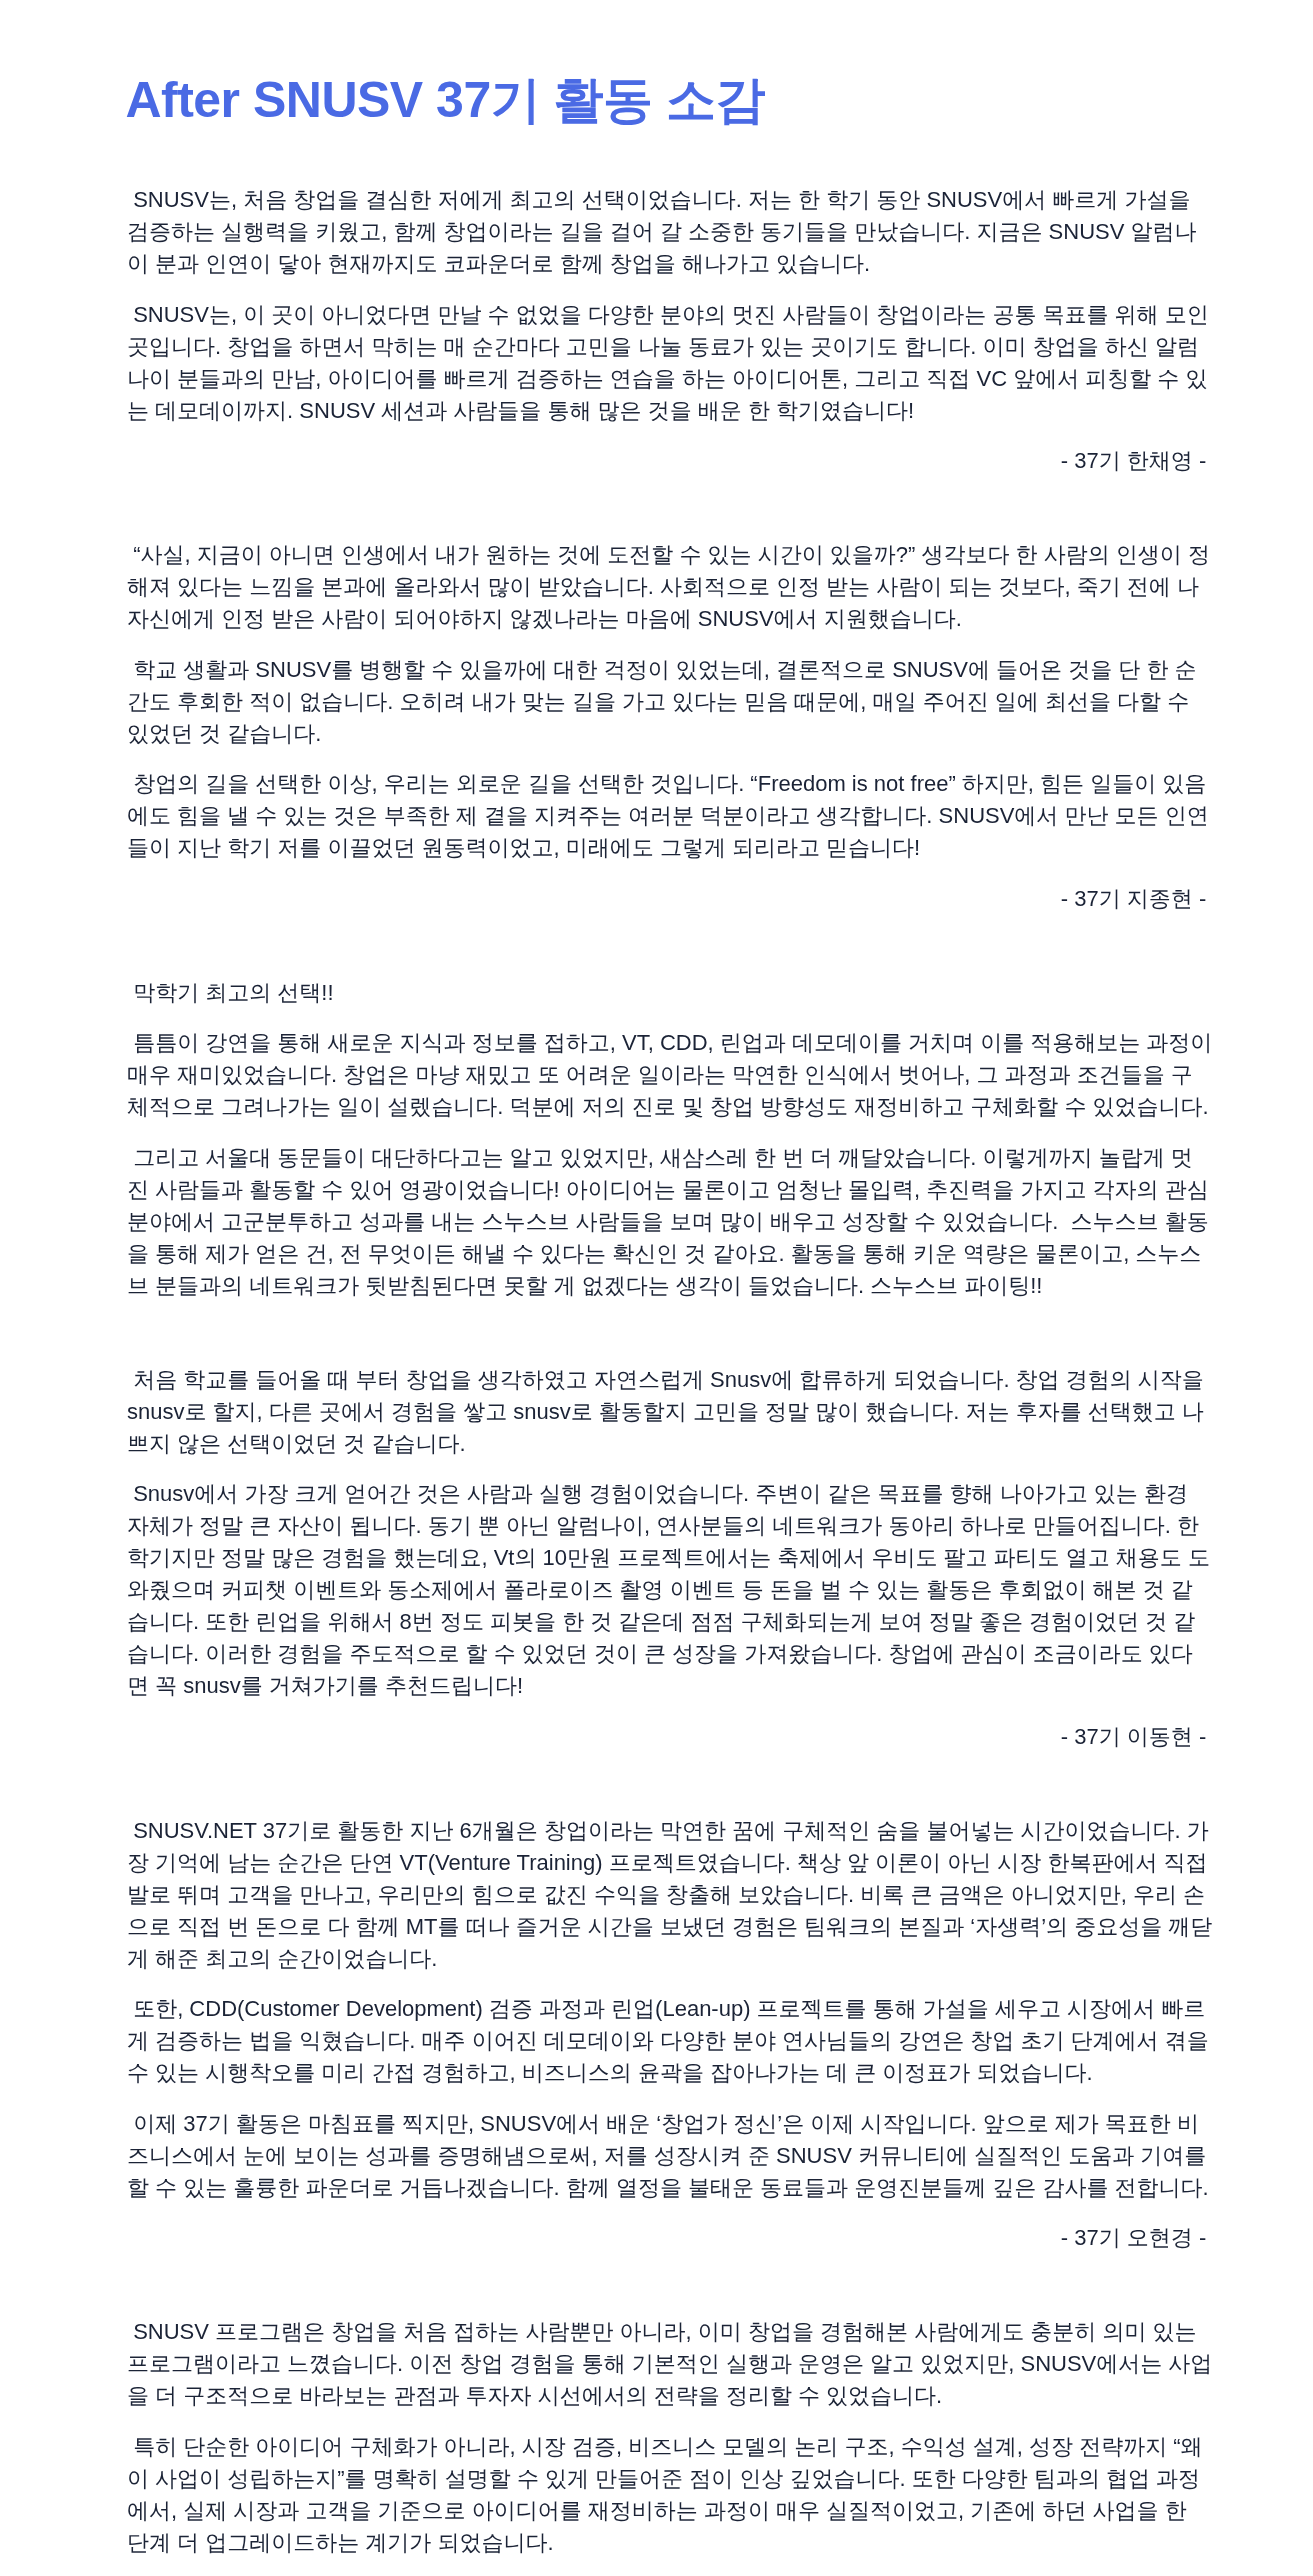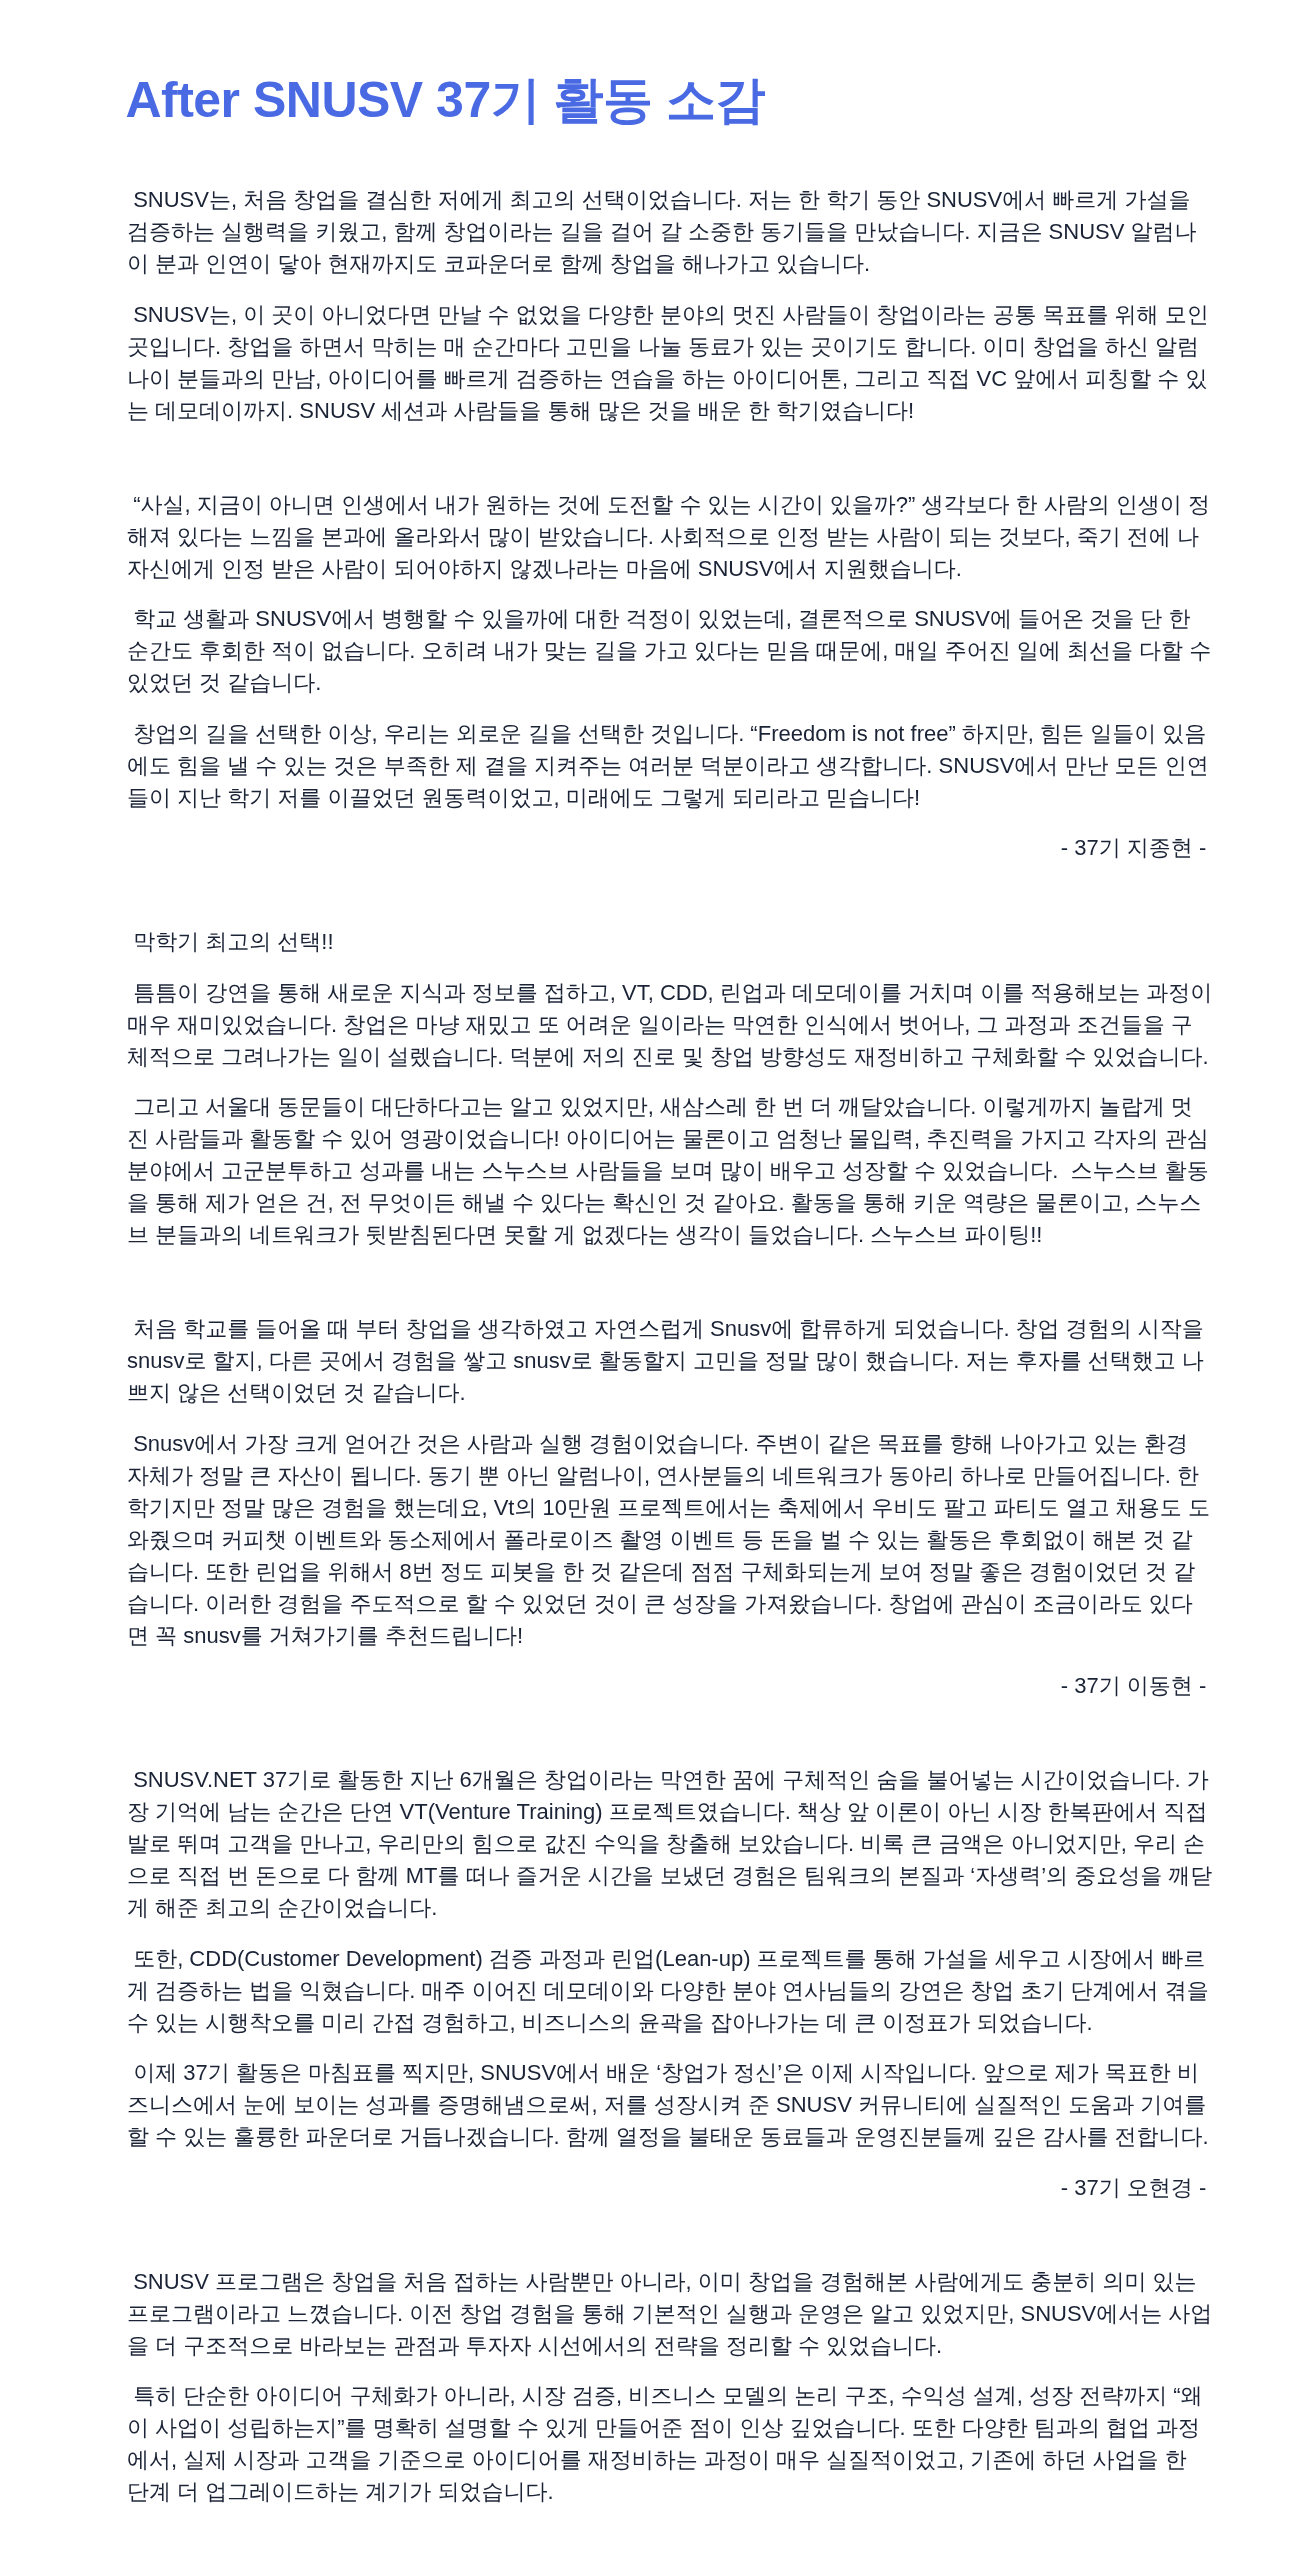--- a/index.html
+++ b/index.html
@@ -53,25 +53,26 @@
 </head>
 <body>
 
 <div class="page">
 
   <h1 class="page-title">After SNUSV 37기 활동 소감</h1>
 
   <section class="testimonial">
     <p> SNUSV는, 처음 창업을 결심한 저에게 최고의 선택이었습니다. 저는 한 학기 동안 SNUSV에서 빠르게 가설을 검증하는 실행력을 키웠고, 함께 창업이라는 길을 걸어 갈 소중한 동기들을 만났습니다. 지금은 SNUSV 알럼나이 분과 인연이 닿아 현재까지도 코파운더로 함께 창업을 해나가고 있습니다.</p>
     <p> SNUSV는, 이 곳이 아니었다면 만날 수 없었을 다양한 분야의 멋진 사람들이 창업이라는 공통 목표를 위해 모인 곳입니다. 창업을 하면서 막히는 매 순간마다 고민을 나눌 동료가 있는 곳이기도 합니다. 이미 창업을 하신 알럼나이 분들과의 만남, 아이디어를 빠르게 검증하는 연습을 하는 아이디어톤, 그리고 직접 VC 앞에서 피칭할 수 있는 데모데이까지. SNUSV 세션과 사람들을 통해 많은 것을 배운 한 학기였습니다!</p>
+    <p class="signature">- 37기 한채영 -</p>
   </section>
 
   <section class="testimonial">
     <p> “사실, 지금이 아니면 인생에서 내가 원하는 것에 도전할 수 있는 시간이 있을까?” 생각보다 한 사람의 인생이 정해져 있다는 느낌을 본과에 올라와서 많이 받았습니다. 사회적으로 인정 받는 사람이 되는 것보다, 죽기 전에 나 자신에게 인정 받은 사람이 되어야하지 않겠나라는 마음에 SNUSV에서 지원했습니다.</p>
-    <p> 학교 생활과 SNUSV에서 병행할 수 있을까에 대한 걱정이 있었는데, 결론적으로 SNUSV에 들어온 것을 단 한 순간도 후회한 적이 없습니다. 오히려 내가 맞는 길을 가고 있다는 믿음 때문에, 매일 주어진 일에 최선을 다할 수 있었던 것 같습니다.</p>
+    <p> 학교 생활과 SNUSV를 병행할 수 있을까에 대한 걱정이 있었는데, 결론적으로 SNUSV에 들어온 것을 단 한 순간도 후회한 적이 없습니다. 오히려 내가 맞는 길을 가고 있다는 믿음 때문에, 매일 주어진 일에 최선을 다할 수 있었던 것 같습니다.</p>
     <p> 창업의 길을 선택한 이상, 우리는 외로운 길을 선택한 것입니다. “Freedom is not free” 하지만, 힘든 일들이 있음에도 힘을 낼 수 있는 것은 부족한 제 곁을 지켜주는 여러분 덕분이라고 생각합니다. SNUSV에서 만난 모든 인연들이 지난 학기 저를 이끌었던 원동력이었고, 미래에도 그렇게 되리라고 믿습니다!</p>
     <p class="signature">- 37기 지종현 -</p>
   </section>
 
   <section class="testimonial">
     <p> 막학기 최고의 선택!!</p>
     <p> 틈틈이 강연을 통해 새로운 지식과 정보를 접하고, VT, CDD, 린업과 데모데이를 거치며 이를 적용해보는 과정이 매우 재미있었습니다. 창업은 마냥 재밌고 또 어려운 일이라는 막연한 인식에서 벗어나, 그 과정과 조건들을 구체적으로 그려나가는 일이 설렜습니다. 덕분에 저의 진로 및 창업 방향성도 재정비하고 구체화할 수 있었습니다.</p>
     <p> 그리고 서울대 동문들이 대단하다고는 알고 있었지만, 새삼스레 한 번 더 깨달았습니다. 이렇게까지 놀랍게 멋진 사람들과 활동할 수 있어 영광이었습니다! 아이디어는 물론이고 엄청난 몰입력, 추진력을 가지고 각자의 관심분야에서 고군분투하고 성과를 내는 스누스브 사람들을 보며 많이 배우고 성장할 수 있었습니다.  스누스브 활동을 통해 제가 얻은 건, 전 무엇이든 해낼 수 있다는 확신인 것 같아요. 활동을 통해 키운 역량은 물론이고, 스누스브 분들과의 네트워크가 뒷받침된다면 못할 게 없겠다는 생각이 들었습니다. 스누스브 파이팅!!</p>
   </section>
 

